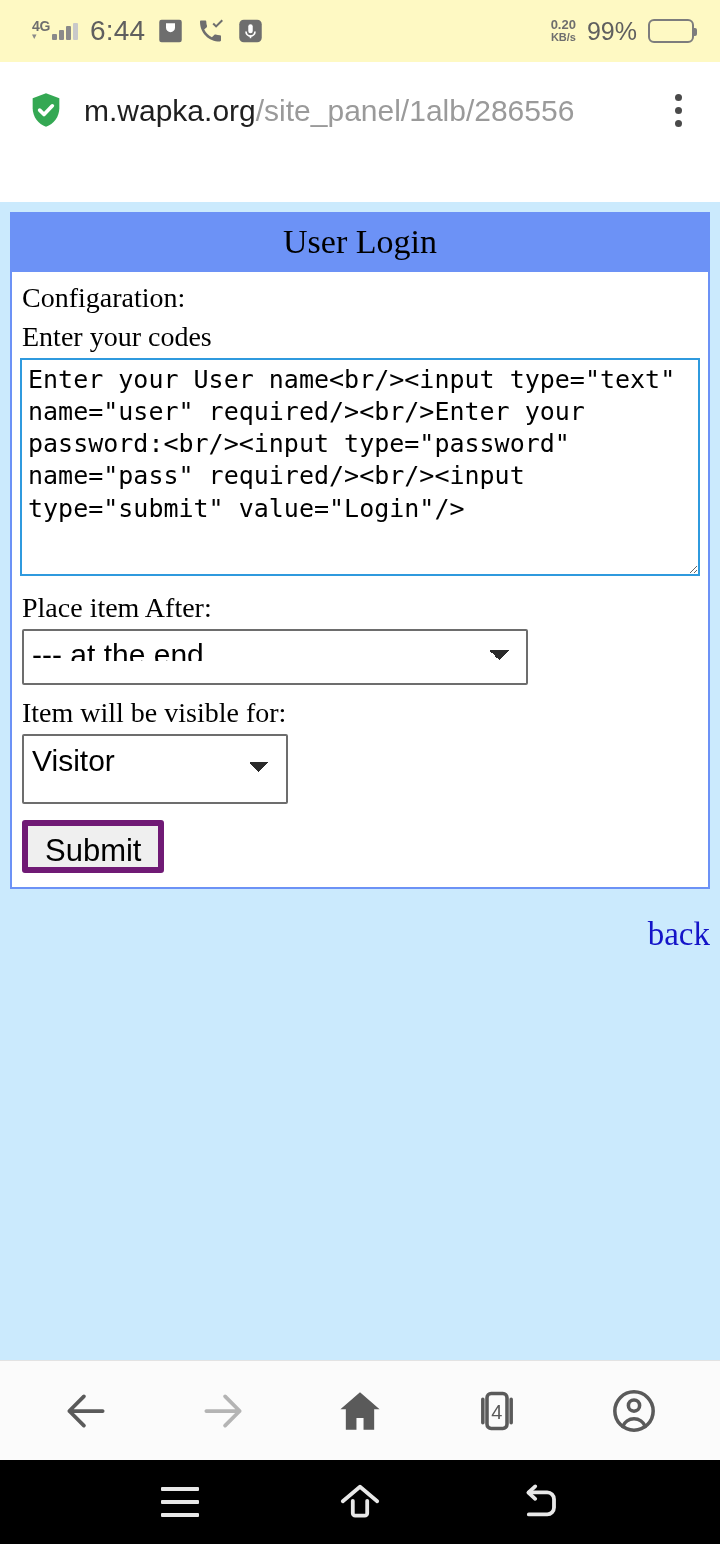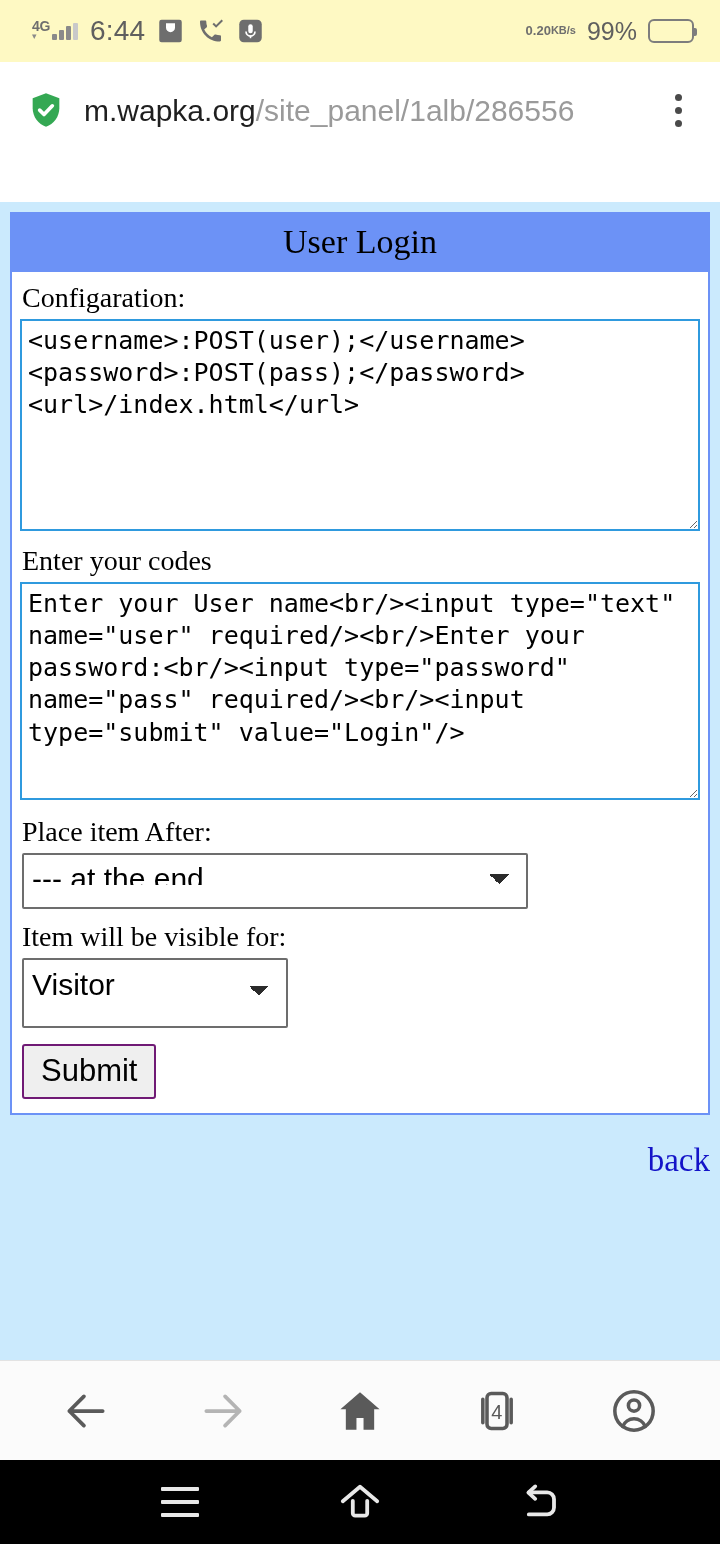--- a/index.html
+++ b/index.html
@@ -75,22 +75,22 @@
     color: #5f5f5f;
     line-height: 1;
     letter-spacing: 0.2px;
   }
 
   .sicon { display: inline-flex; align-items: center; justify-content: center; }
   .sicon svg { display: block; }
 
   .speed {
     display: flex;
-    flex-direction: row;
-    align-items: center;
+    flex-direction: column;
+    align-items: flex-end;
     line-height: 1.05;
     font-size: 13px;
     font-weight: 700;
     color: #6e6e6e;
   }
   .speed .unit { font-size: 11px; font-weight: 700; }
 
   .battery-pct {
     font-size: 25px;
     font-weight: 400;
@@ -234,23 +234,23 @@
   }
   select.place  { width: 506px; height: 56px; }
   select.visible { width: 266px; height: 70px; }
 
   button.submit {
     font-family: "Liberation Sans", sans-serif;
     font-size: 31px;
     line-height: 1;
     color: #000000;
     background: #efefef;
-    border: 2px solid #701a75;
+    border: 6px solid #701a75;
     border-radius: 3px;
-    padding: 9px 17px 11px;
+    padding: 9px 17px 1px;
     margin: 6px 0 0 2px;
     cursor: pointer;
   }
 
   .note-body {
     background: #ffffff;
     padding: 2px 6px 6px 6px;
     font-size: 29px;
     line-height: 1.3;
     color: #000000;
@@ -386,23 +386,20 @@
       </span>
   </div>
 
   <div class="viewport">
 
     <div class="panel">
       <div class="panel-head">User Login</div>
       <div class="panel-body">
 
         <div class="field-label">Configaration:</div>
-        <textarea class="code config" spellcheck="false" placeholder="" style="">&lt;username&gt;:POST(user);&lt;/username&gt;
-&lt;password&gt;:POST(pass);&lt;/password&gt;
-&lt;url&gt;/index.html&lt;/url&gt;</textarea>
 
         <div class="field-label">Enter your codes</div>
         <textarea class="code codes" spellcheck="false" placeholder="" style="">Enter your User name&lt;br/&gt;&lt;input type="text" name="user" required/&gt;&lt;br/&gt;Enter your password:&lt;br/&gt;&lt;input type="password" name="pass" required/&gt;&lt;br/&gt;&lt;input type="submit" value="Login"/&gt;</textarea>
 
         <div class="field-label">Place item After:</div>
         <select class="wselect place">
           <option>--- at the end</option>
         </select>
 
         <div class="field-label">Item will be visible for:</div>

